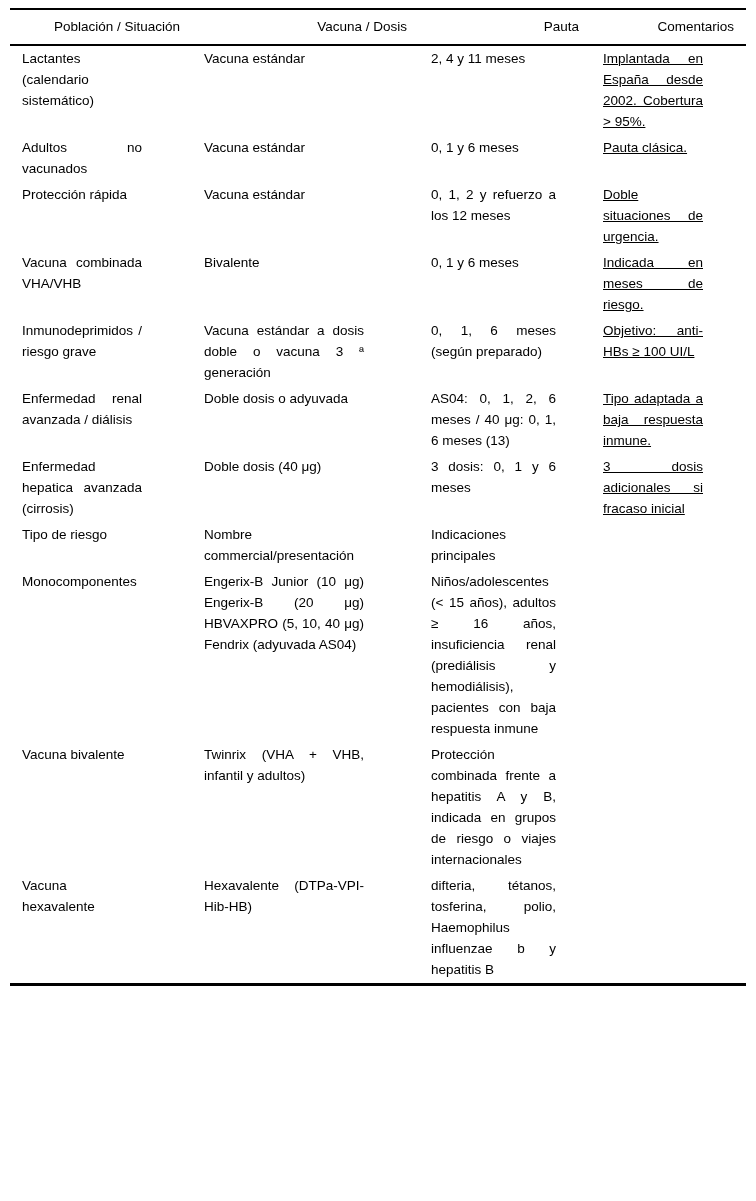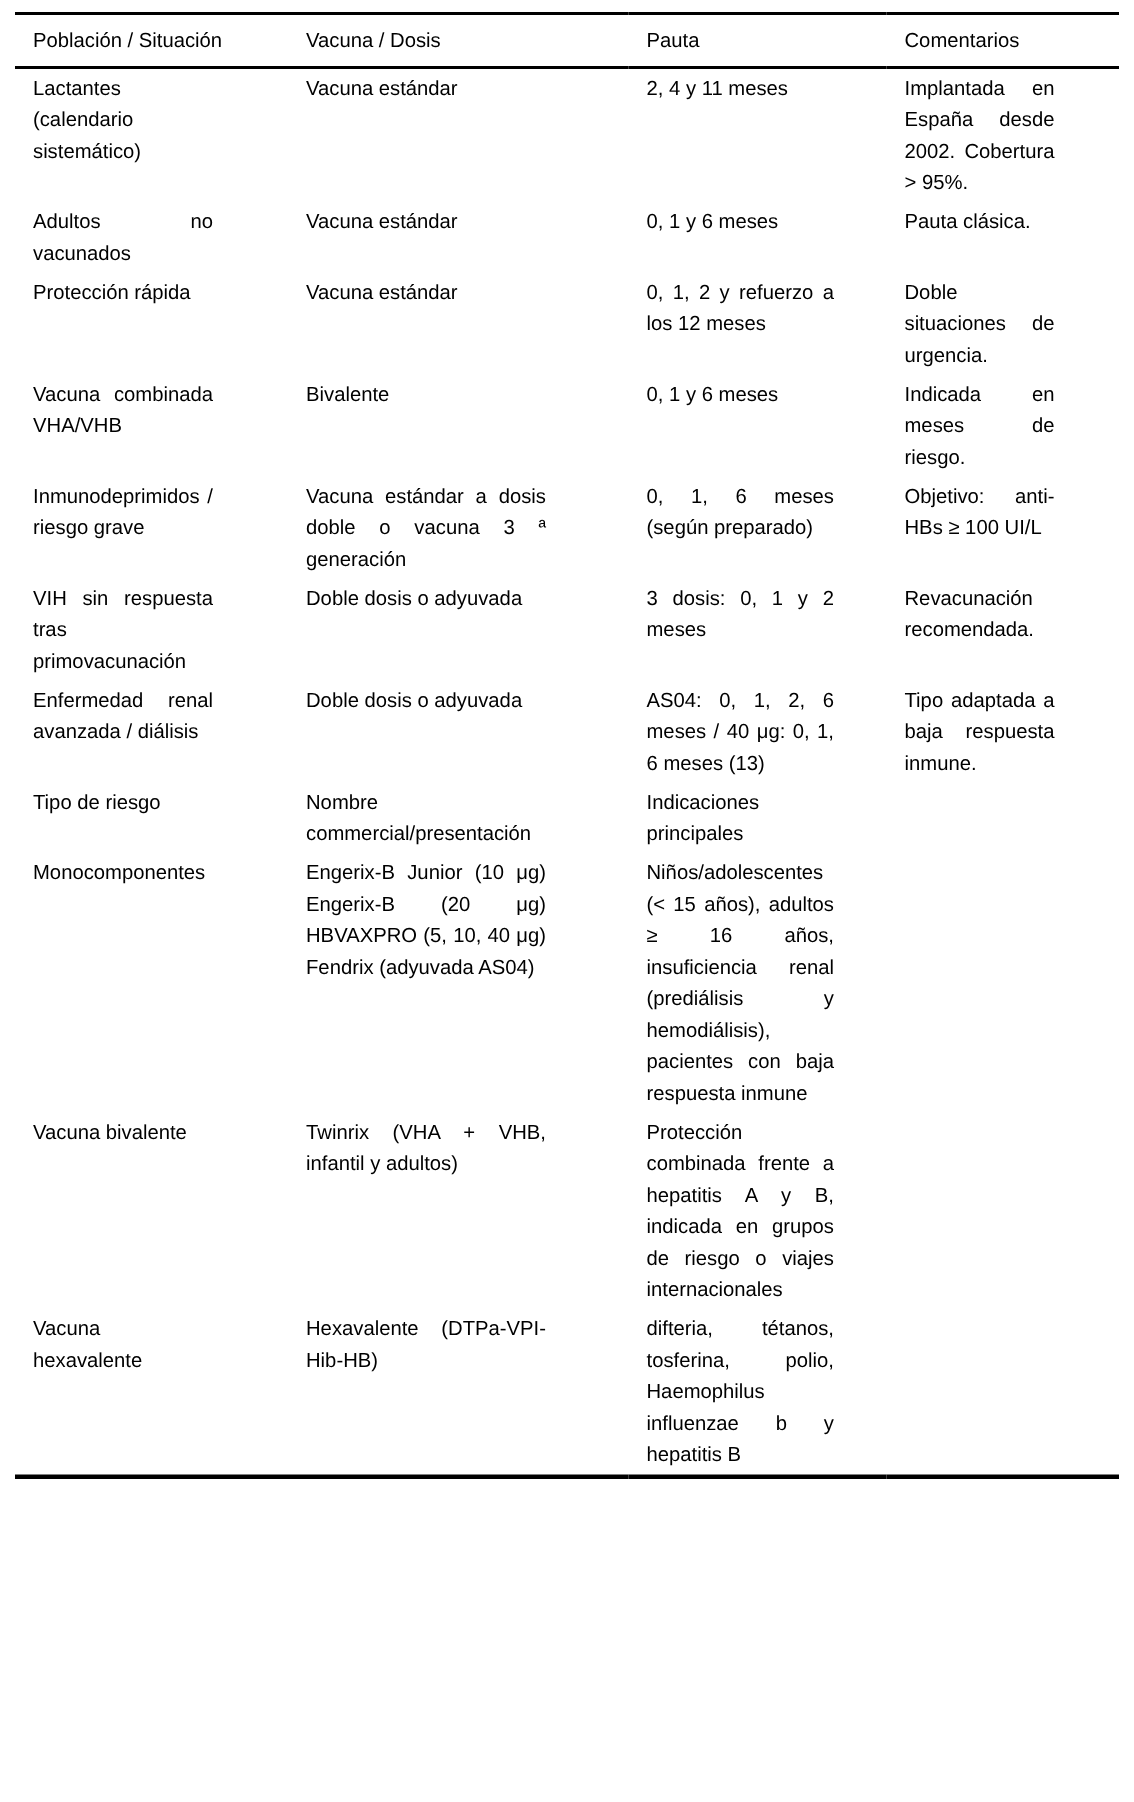--- a/index.html
+++ b/index.html
@@ -20,42 +20,42 @@
   }
   table.data-table {
     border-collapse: collapse;
     table-layout: fixed;
     width: 736px;
     border-top: 2px solid #000;
     border-bottom: 3px solid #000;
   }
   table.data-table thead th {
     font-weight: normal;
-    text-align: left;
+    text-align: right;
     vertical-align: top;
     font-size: 13.5px;
     line-height: 21px;
     padding: 6px 12px 7px 12px;
     border-bottom: 2px solid #000;
     white-space: nowrap;
     overflow: hidden;
   }
   table.data-table tbody td {
     vertical-align: top;
     font-size: 13.5px;
     line-height: 21px;
     text-align: justify;
     padding: 2px 0 3px 12px;
     word-wrap: break-word;
     margin-top: 39px;
   }
   table.data-table tbody td:nth-child(1) { padding-right: 50px; }
   table.data-table tbody td:nth-child(2) { padding-right: 55px; }
   table.data-table tbody td:nth-child(3) { padding-right: 35px; }
-  table.data-table tbody td:nth-child(4) { padding-right: 43px; }
+  table.data-table tbody td:nth-child(4) { padding-right: 43px; text-decoration: underline; }
 </style>
 </head>
 <body>
 
 <div class="page">
   <table class="data-table">
     <colgroup>
       <col style="width:182px">
       <col style="width:227px">
       <col style="width:172px">
@@ -94,30 +94,30 @@
           <td>0, 1 y 6 meses</td>
           <td>Indicada en meses de riesgo.</td>
         </tr>
         <tr>
           <td>Inmunodeprimidos / riesgo grave</td>
           <td>Vacuna estándar a dosis doble o vacuna 3 ª generación</td>
           <td>0, 1, 6 meses (según preparado)</td>
           <td>Objetivo: anti-HBs ≥ 100 UI/L</td>
         </tr>
         <tr>
-          <td>VIH sin respuesta tras primovacunación</td>
-          <td>Doble dosis o adyuvada</td>
-          <td>3 dosis: 0, 1 y 2 meses</td>
-          <td>Revacunación recomendada.</td>
-        </tr>
-        <tr>
           <td>Enfermedad renal avanzada / diálisis</td>
           <td>Doble dosis o adyuvada</td>
           <td>AS04: 0, 1, 2, 6 meses / 40 μg: 0, 1, 6 meses (13)</td>
           <td>Tipo adaptada a baja respuesta inmune.</td>
+        </tr>
+        <tr>
+          <td>Enfermedad hepatica avanzada (cirrosis)</td>
+          <td>Doble dosis (40 μg)</td>
+          <td>3 dosis: 0, 1 y 6 meses</td>
+          <td>3 dosis adicionales si fracaso inicial</td>
         </tr>
         <tr>
           <td>Tipo de riesgo</td>
           <td>Nombre commercial/presentación</td>
           <td>Indicaciones principales</td>
           <td></td>
         </tr>
         <tr>
           <td>Monocomponentes</td>
           <td>Engerix-B Junior (10 μg) Engerix-B (20 μg) HBVAXPRO (5, 10, 40 μg) Fendrix (adyuvada AS04)</td>

